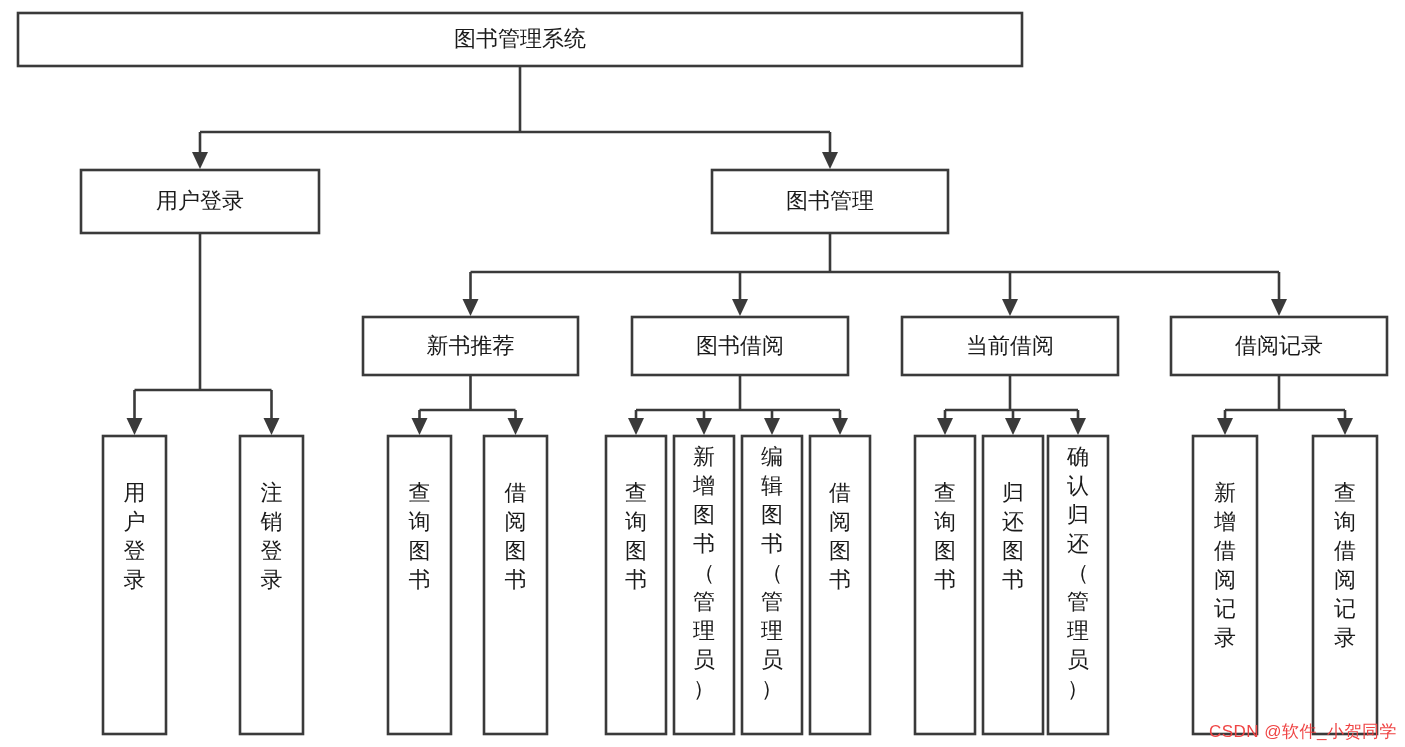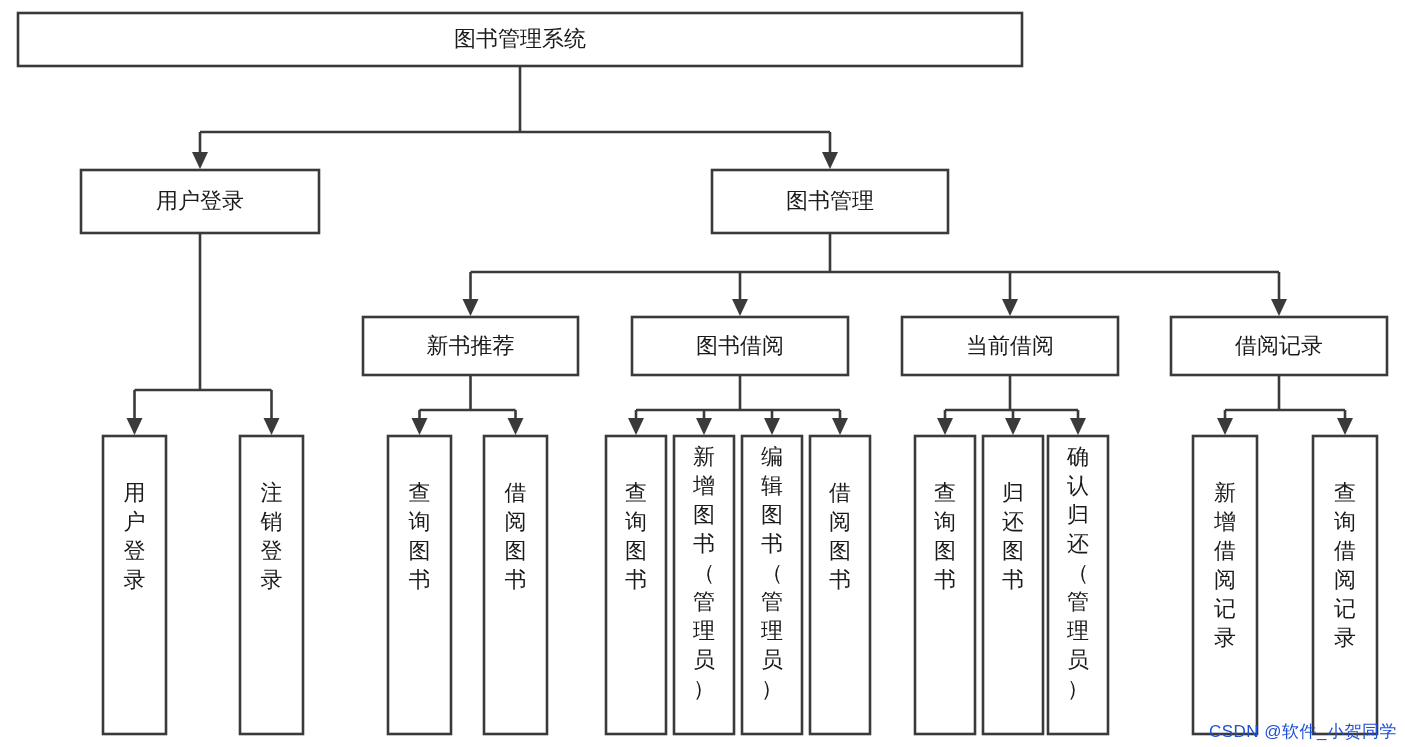--- a/index.html
+++ b/index.html
@@ -53,21 +53,21 @@
   }
   .label-v-char {
     font-size: 22px;
     text-anchor: middle;
   }
   .watermark {
     position: absolute;
     right: 8px;
     bottom: 4px;
     font-size: 17px;
-    color: #1d4ed8;
+    color: #ef4444;
     font-family: "Liberation Sans", "DejaVu Sans", sans-serif;
     white-space: nowrap;
     letter-spacing: 0.5px;
   }
 </style>
 </head>
 <body>
 
 <div id="diagram-root">
   <svg class="flow" viewBox="0 0 1405 747">

